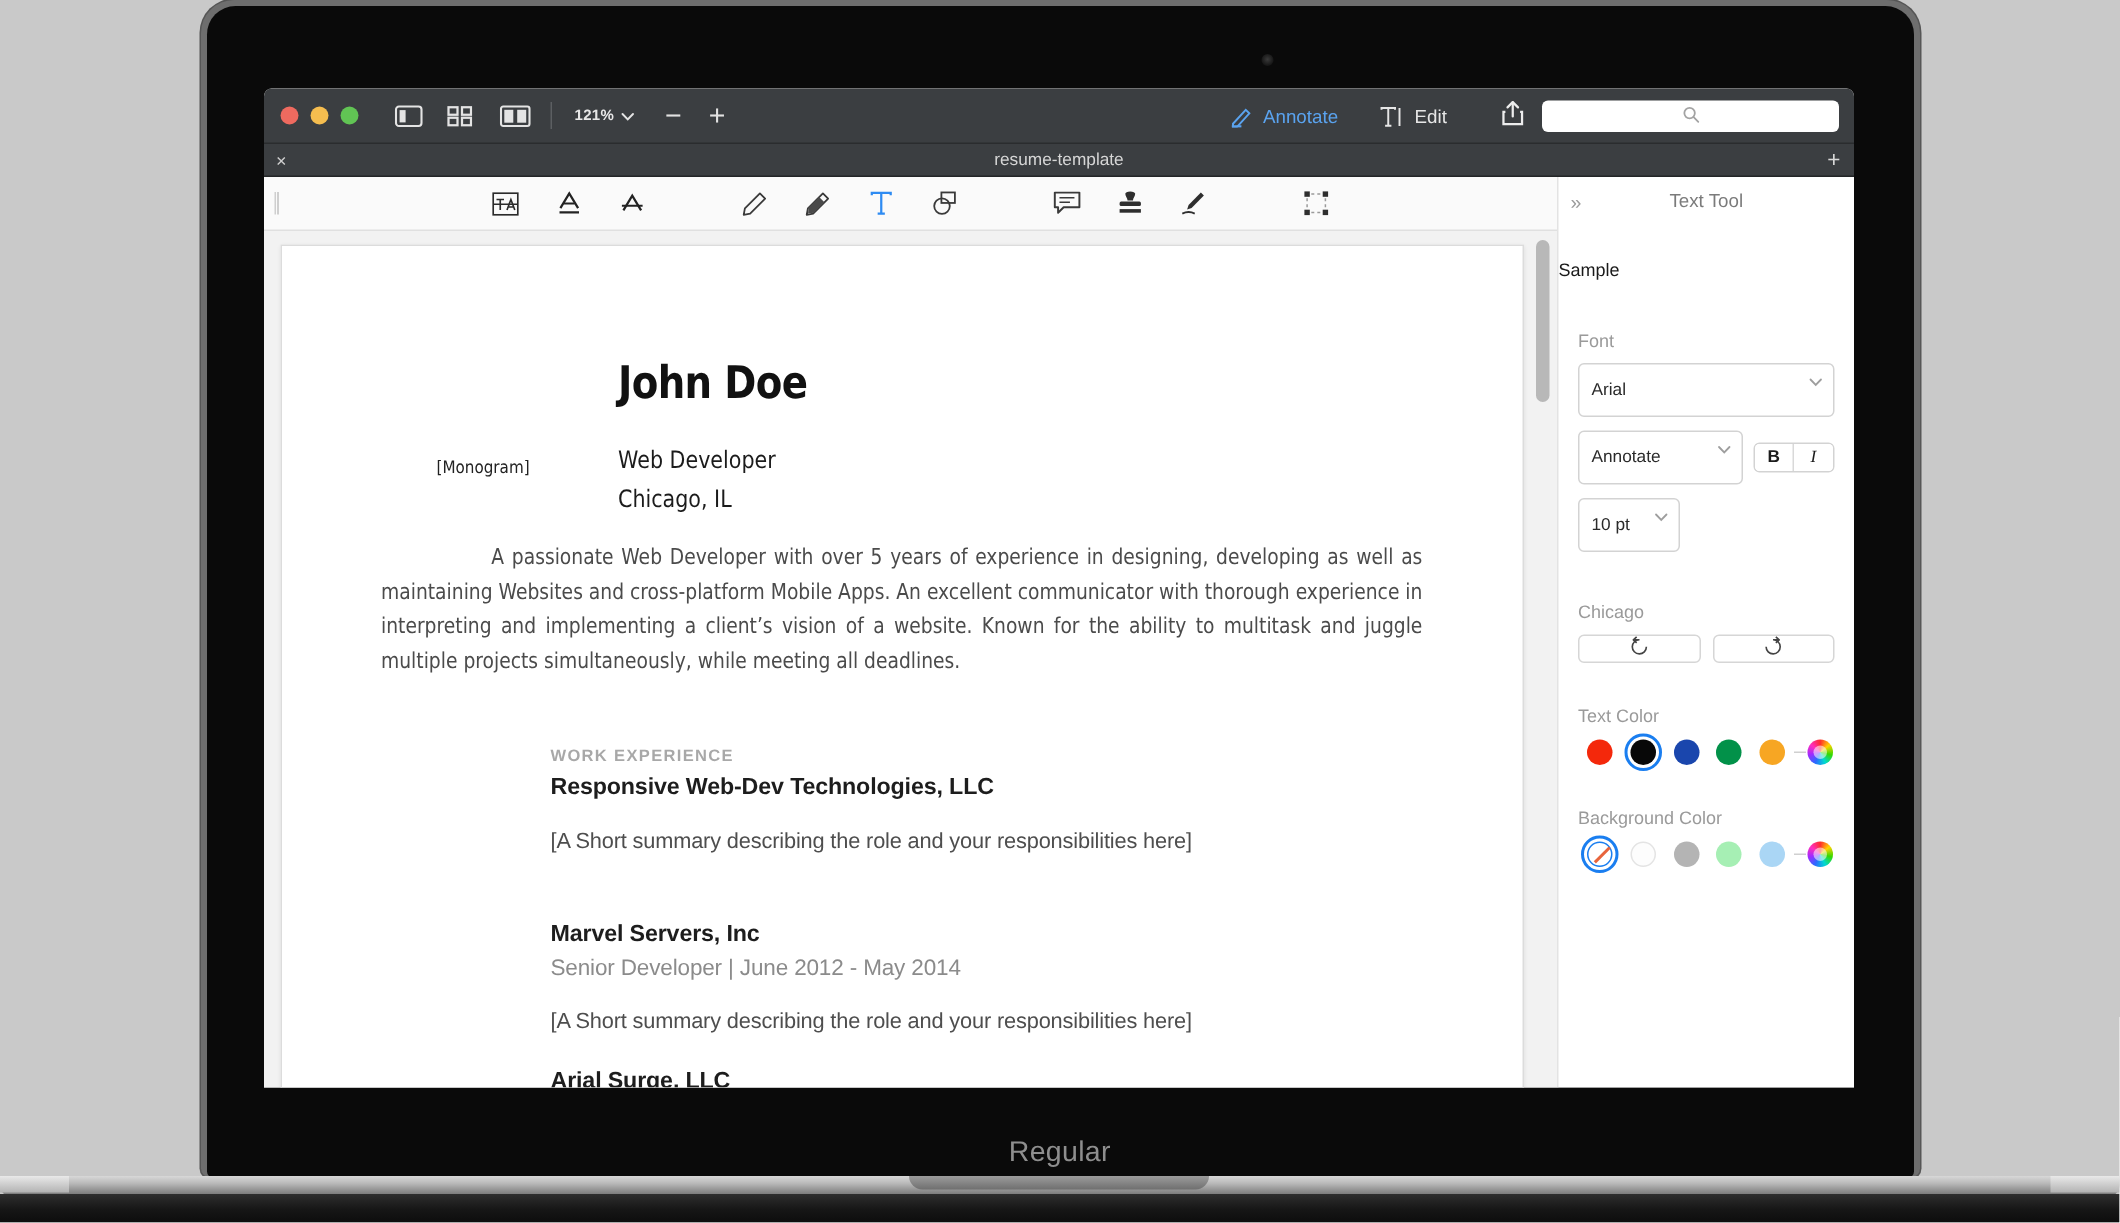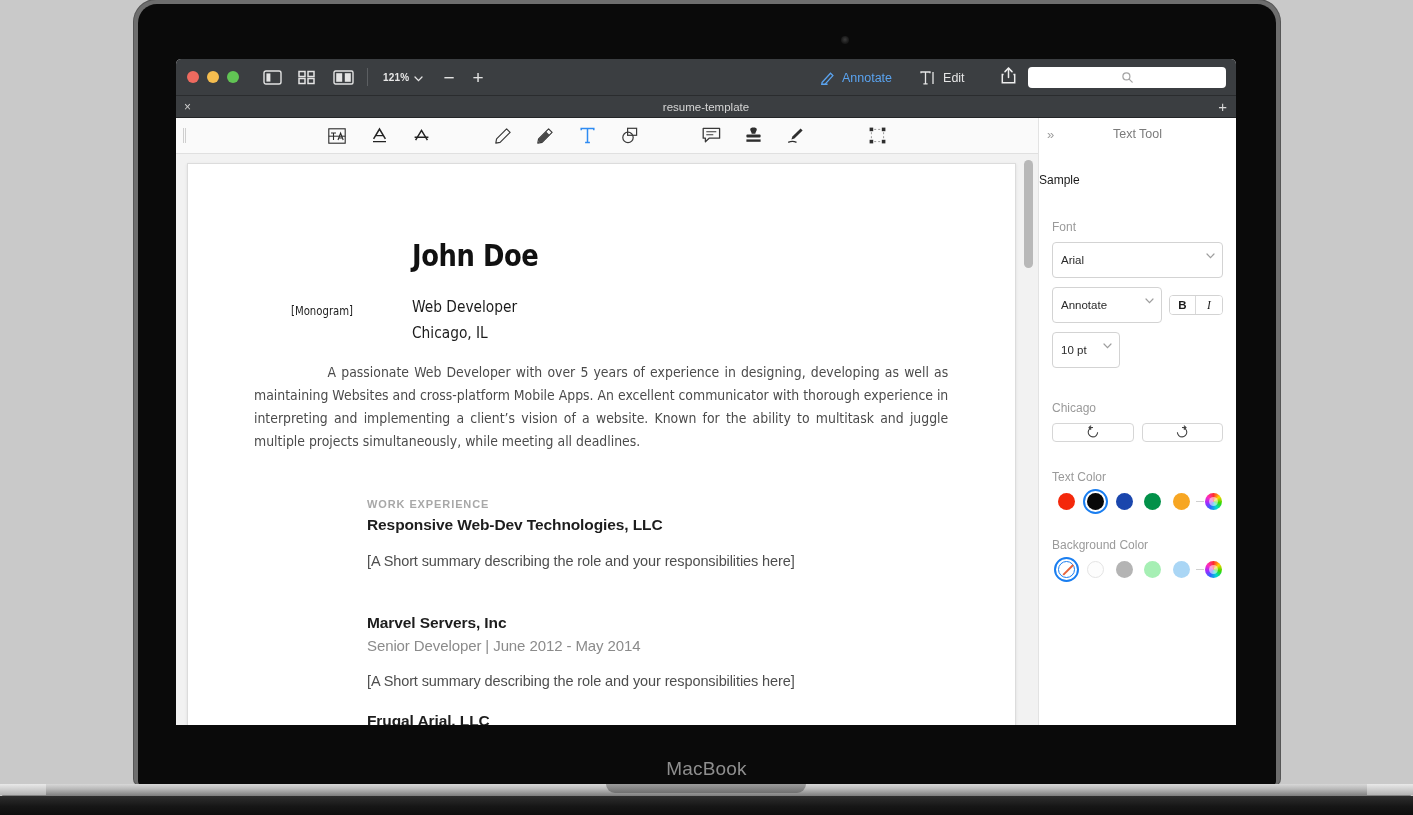--- a/index.html
+++ b/index.html
@@ -427,21 +427,21 @@
               <div class="exp-desc">[A Short summary describing the role and your responsibilities here]</div>
             </div>
 
             <div class="exp" style="top:450px">
               <div class="exp-co">Marvel Servers, Inc</div>
               <div class="exp-meta">Senior Developer | June 2012 - May 2014</div>
               <div class="exp-desc">[A Short summary describing the role and your responsibilities here]</div>
             </div>
 
             <div class="exp" style="top:548px">
-              <div class="exp-co">Frugal Arial, LLC</div>
+              <div class="exp-co">Arial Surge, LLC</div>
             </div>
 
           </div>
 
           <div class="scrollbar">
             <div class="sb-thumb"></div>
           </div>
         </div>
       </div>
 
@@ -554,20 +554,20 @@
             <span class="sw-wrap" style="width:20px">
                 <span class="wheel"></span>
               </span>
           </div>
         </div>
       </div>
 
     </div>
   </div>
 
-  <div class="brand">MacBook</div>
+  <div class="brand">Regular</div>
   <div class="laptop-base"></div>
   <div class="base-notch"></div>
   <div class="base-foot l"></div>
   <div class="base-foot r"></div>
   <div class="base-shadow"></div>
 
 </div>
 
 </body></html>

